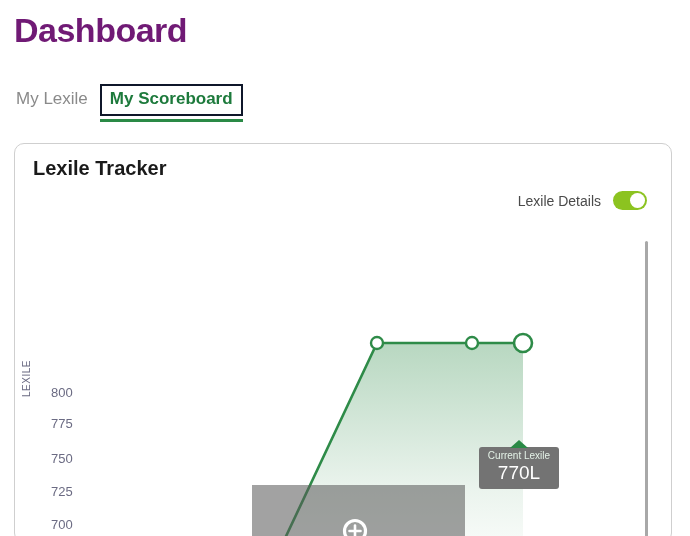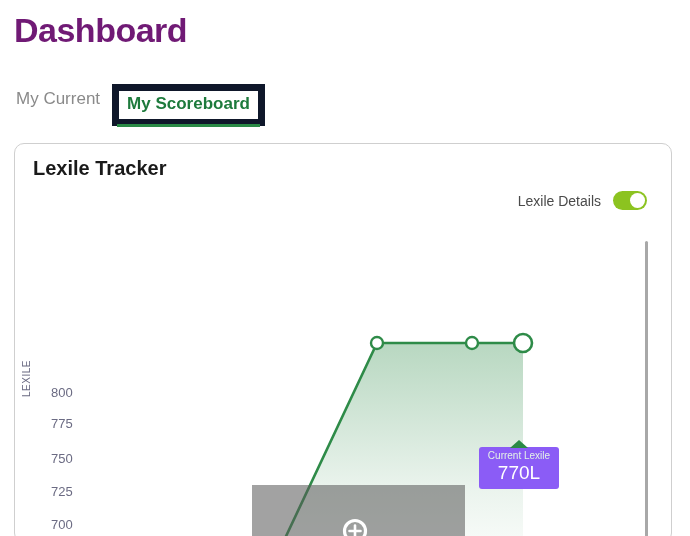--- a/index.html
+++ b/index.html
@@ -43,21 +43,21 @@
     padding: 2px 10px 6px 10px;
     white-space: nowrap;
     background: transparent;
     border: 2px solid transparent;
     line-height: 22px;
   }
   .tab:first-child { padding-left: 0; }
   .tab.active {
     color: #1d7a3c;
     font-weight: bold;
-    border: 7px solid #0f172a;
+    border: 2px solid #0f172a;
     padding: 2px 8px 4px 8px;
     position: relative;
   }
   .tab.active::after {
     content: "";
     position: absolute;
     left: -2px;
     right: -2px;
     bottom: -8px;
     height: 3px;
@@ -170,21 +170,21 @@
     text-align: center;
   }
   .overlay-icon { display: block; margin: 0 auto 4px auto; }
 
   
   .tooltip {
     position: absolute;
     left: 464px;
     top: 218px;
     width: 80px;
-    background: #8b5cf6;
+    background: #737373;
     border-radius: 3px;
     padding: 3px 6px 5px 6px;
     text-align: center;
     box-sizing: border-box;
   }
   .tooltip::before {
     content: "";
     position: absolute;
     left: 50%;
     margin-left: -9px;
@@ -216,21 +216,21 @@
     background: #a8a8a8;
     border-radius: 2px;
   }
 </style>
 </head>
 <body>
 
 <div class="page-title">Dashboard</div>
 
 <div class="tabs">
-  <div class="tab">My Current</div>
+  <div class="tab">My Lexile</div>
   <div class="tab active">My Scoreboard</div>
 </div>
 
 <div class="card">
 
   <div class="card-title">Lexile Tracker</div>
 
   <div class="toggle-row">
     <span class="toggle-label">Lexile Details</span>
     <span class="toggle">

